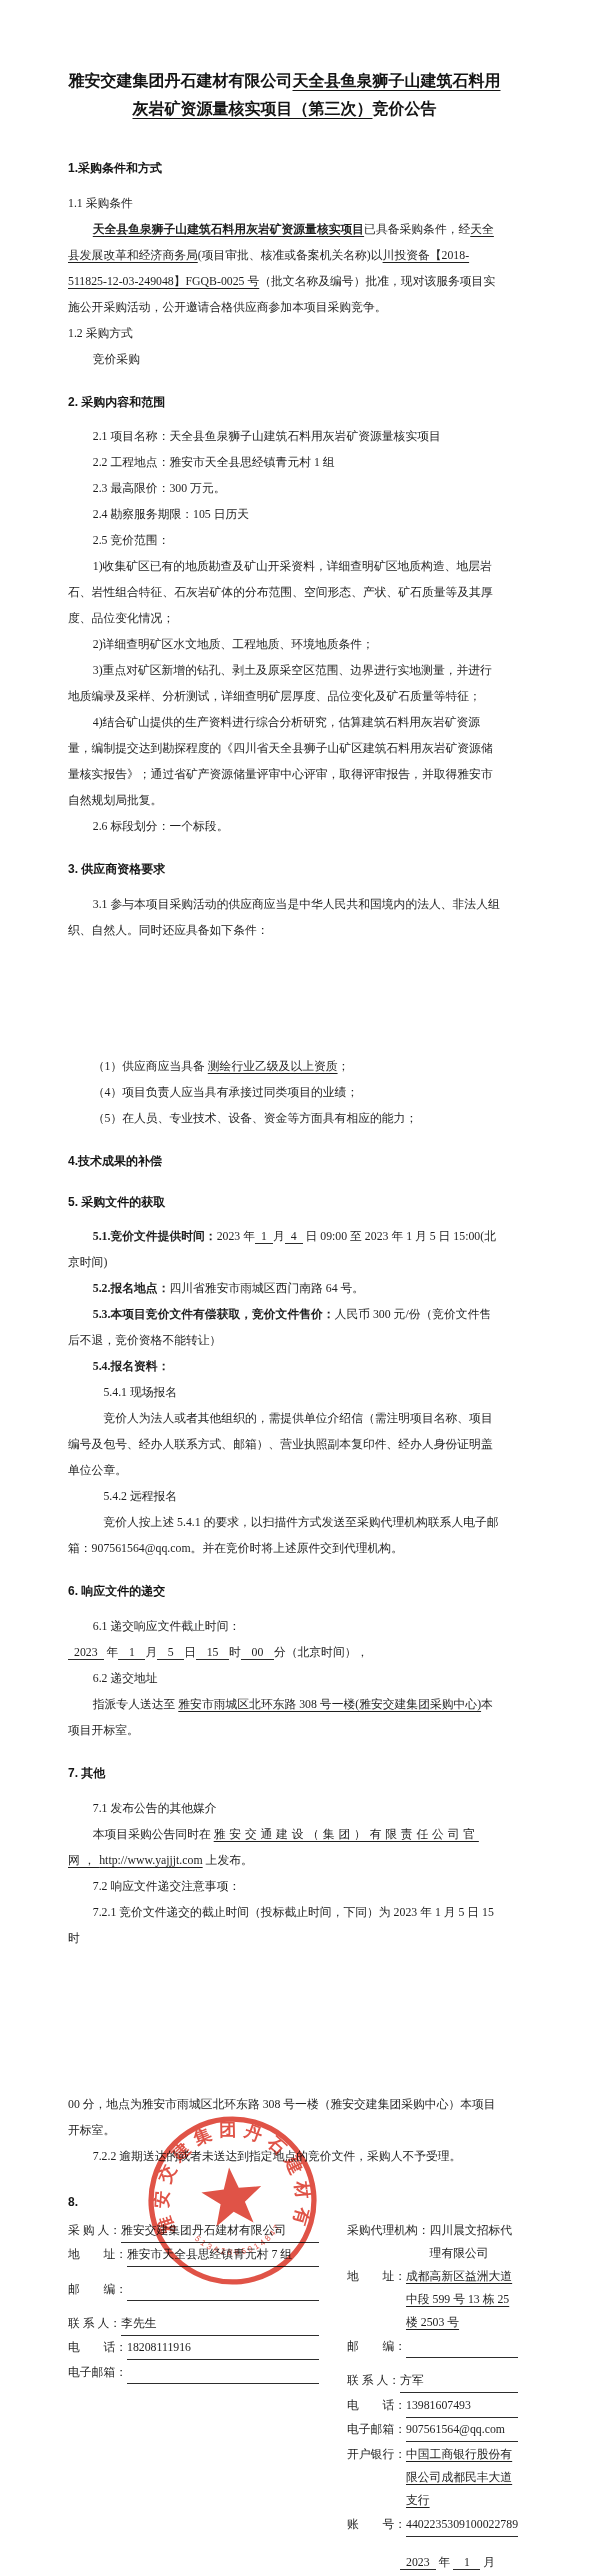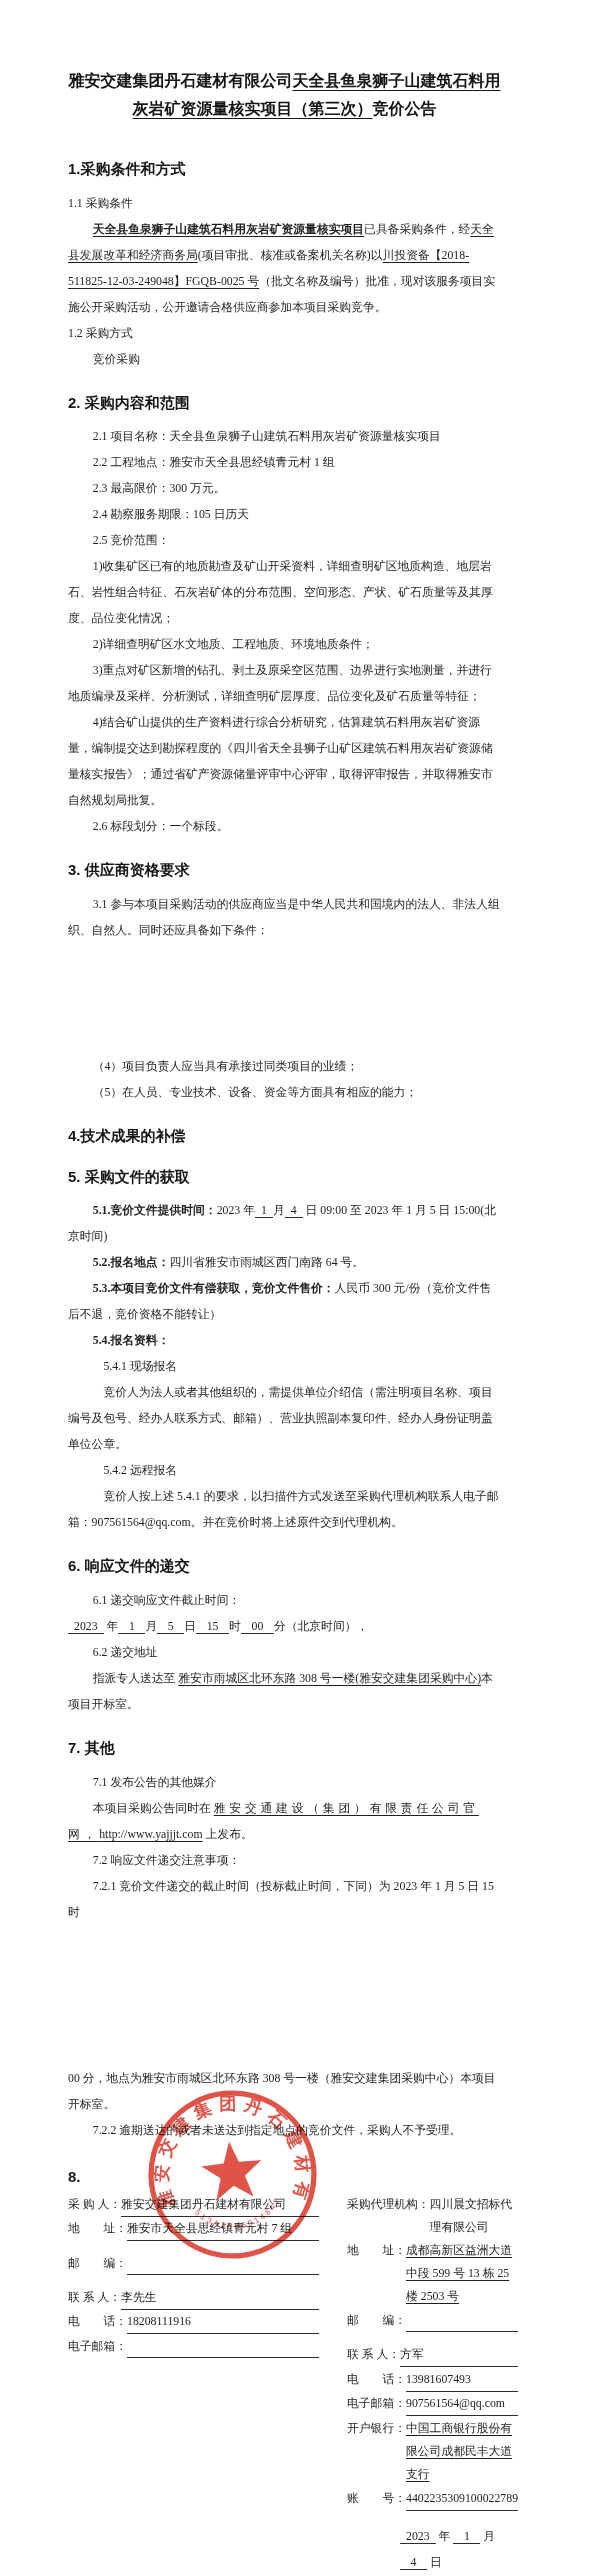--- a/index.html
+++ b/index.html
@@ -16,21 +16,21 @@
     font-family: "Liberation Sans", sans-serif;
     font-weight: bold;
     font-size: 16px;
     line-height: 28px;
     color: #141414;
   }
   .title .tu { text-decoration: underline; text-underline-offset: 3.8px; }
   .h {
     font-family: "Liberation Sans", sans-serif;
     font-weight: bold;
-    font-size: 15px;
+    font-size: 12px;
     line-height: 21px;
     color: #161616;
     margin: 20px 0 10.6px 0;
   }
   .doc p { margin: 0; font-size: 11.8px; line-height: 26px; }
   .ind { text-indent: 2.1em; }
   .ind2 { text-indent: 3em; }
   .b { font-weight: bold; }
   .u { text-decoration: underline; text-underline-offset: 3px; }
   .useg { border-bottom: 1.1px solid #2d2d2d; padding: 0 6px; }
@@ -89,20 +89,23 @@
   <p class="ind">2)详细查明矿区水文地质、工程地质、环境地质条件；</p>
   <p class="ind">3)重点对矿区新增的钻孔、剥土及原采空区范围、边界进行实地测量，并进行地质编录及采样、分析测试，详细查明矿层厚度、品位变化及矿石质量等特征；</p>
   <p class="ind">4)结合矿山提供的生产资料进行综合分析研究，估算建筑石料用灰岩矿资源量，编制提交达到勘探程度的《四川省天全县狮子山矿区建筑石料用灰岩矿资源储量核实报告》；通过省矿产资源储量评审中心评审，取得评审报告，并取得雅安市自然规划局批复。</p>
   <p class="ind">2.6 标段划分：一个标段。</p>
 
   <div class="h">3.  供应商资格要求</div>
   <p class="ind">3.1 参与本项目采购活动的供应商应当是中华人民共和国境内的法人、非法人组织、自然人。同时还应具备如下条件：</p>
 
   <div class="pbreak1"></div>
 
+  <p class="ind">
+    <span>（1）供应商应当具备 </span><span class="u">测绘行业乙级及以上资质</span><span>；</span>
+  </p>
   <p class="ind">（4）项目负责人应当具有承接过同类项目的业绩；</p>
   <p class="ind">（5）在人员、专业技术、设备、资金等方面具有相应的能力；</p>
 
   <div class="h">4.技术成果的补偿</div>
 
   <div class="h">5. 采购文件的获取</div>
   <p class="ind">
     <span class="b">5.1.竞价文件提供时间：</span><span>2023 年</span><span class="useg">1</span><span>月</span><span class="useg">4</span><span> 日 09:00 至 2023 年 1 月 5 日 15:00(北京时间)</span>
   </p>
   <p class="ind">

